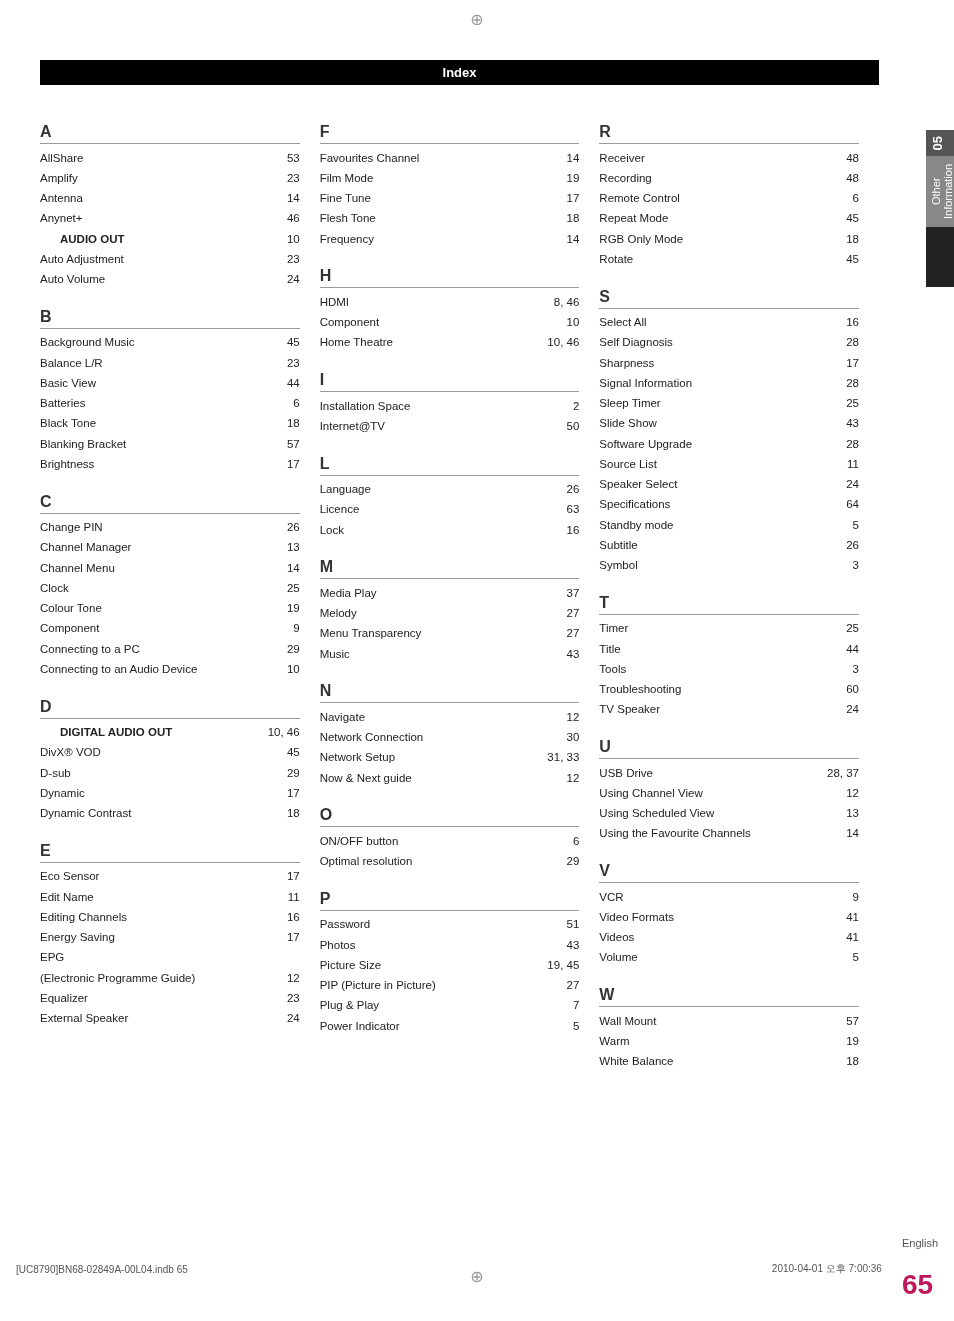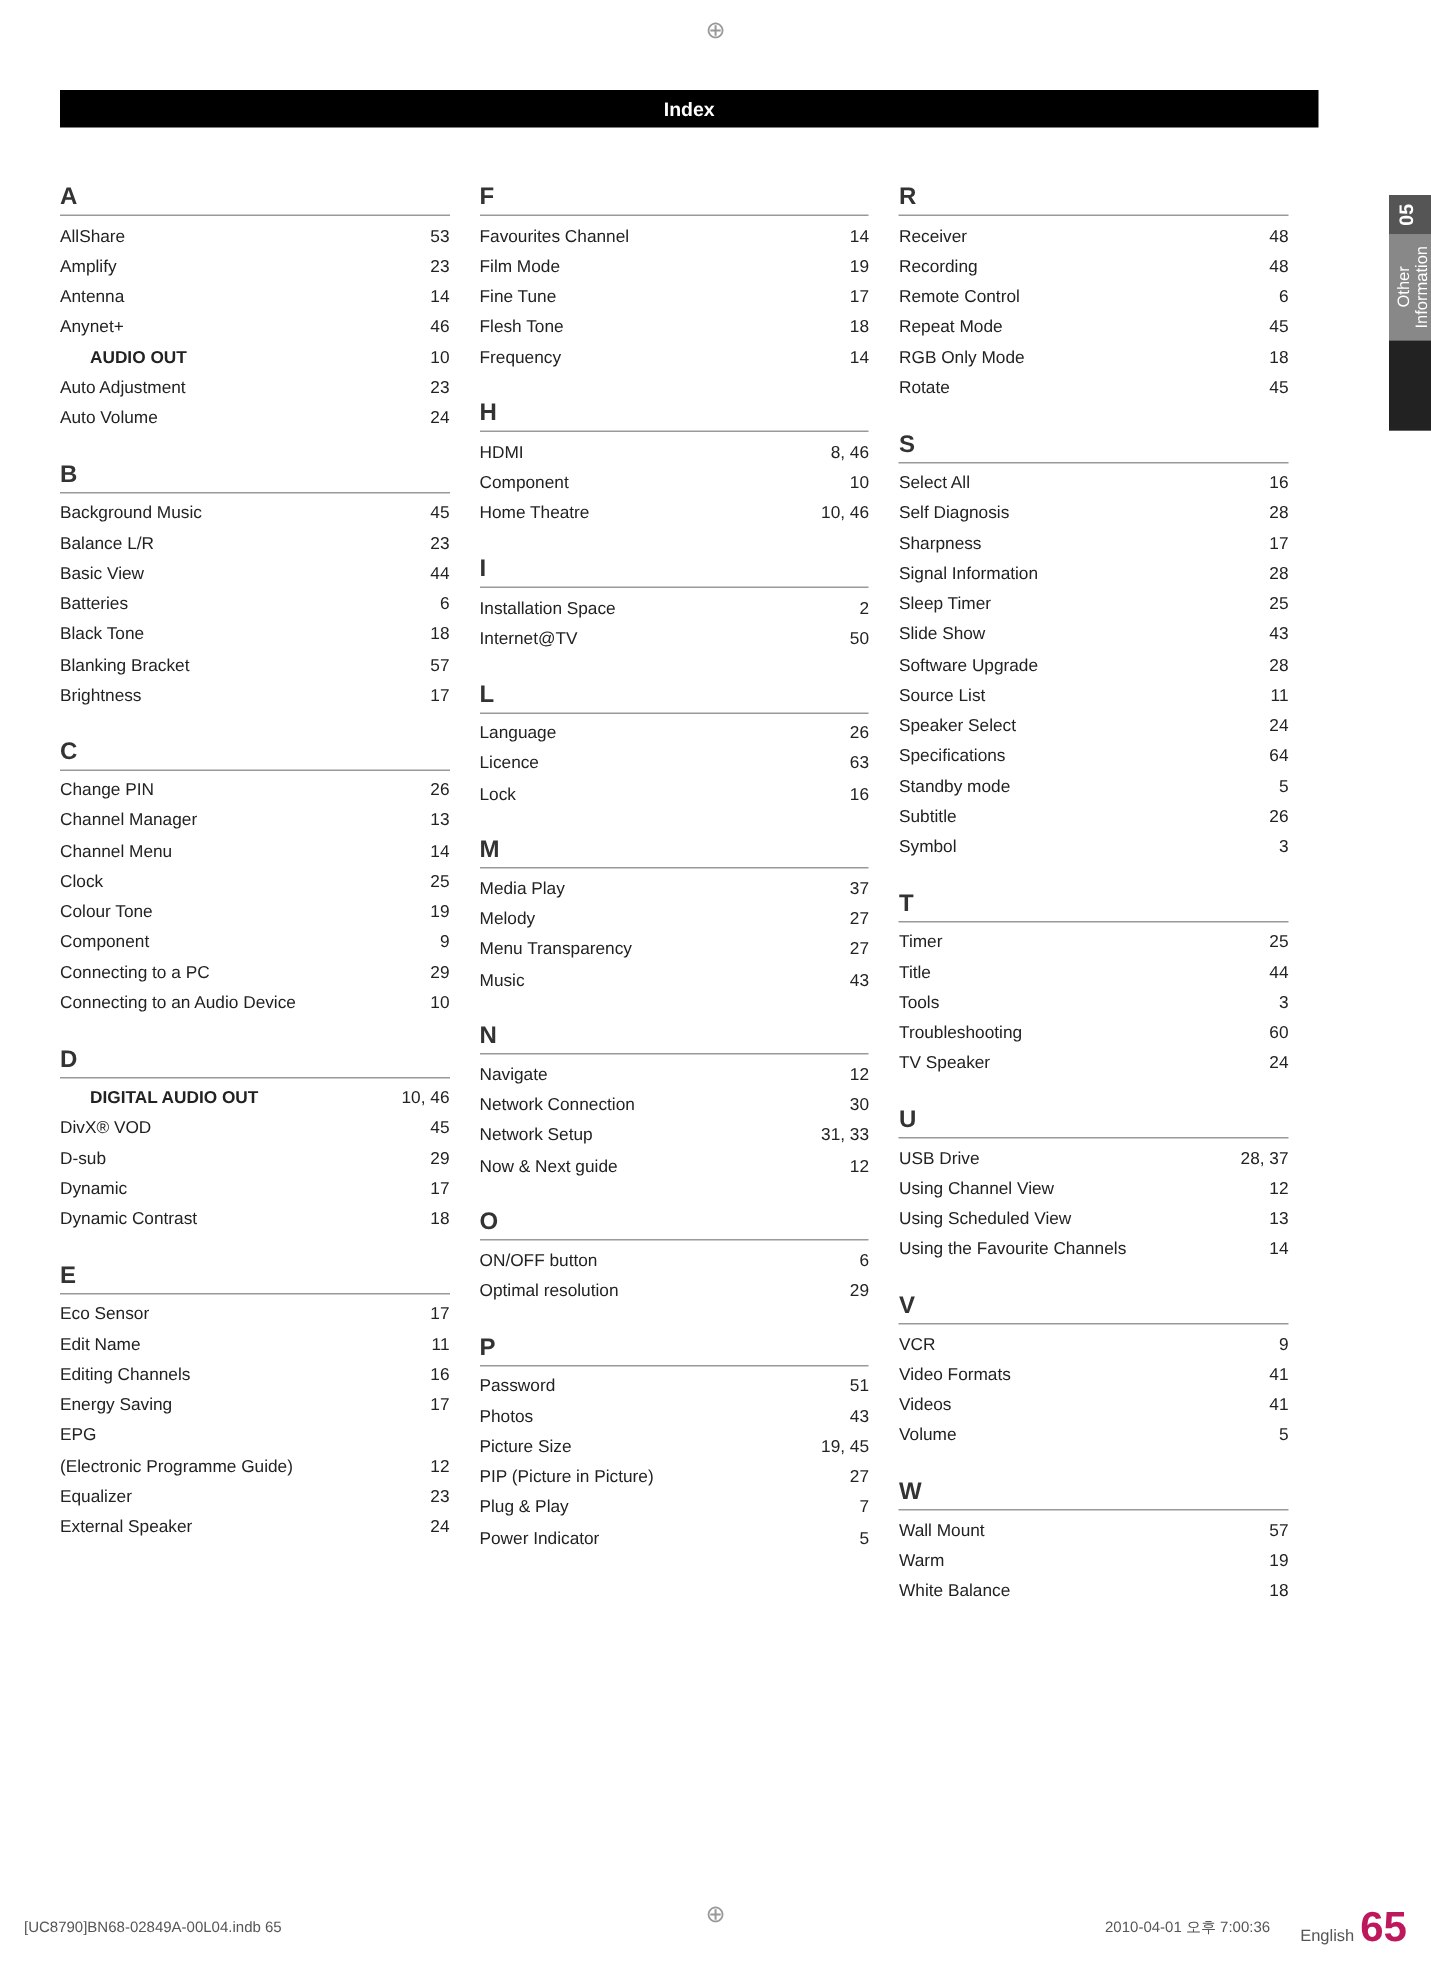--- a/index.html
+++ b/index.html
@@ -133,21 +133,22 @@
 
     .footer-right {
       display: flex;
       align-items: center;
       gap: 20px;
     }
 
     .page-number-area {
       display: flex;
       align-items: baseline;
-      gap: 4px;
+      gap: 20px;
+      flex-direction: column;
     }
 
     .english-label {
       font-size: 11px;
     }
 
     .page-number {
       font-size: 28px;
       font-weight: bold;
       color: #be185d;

